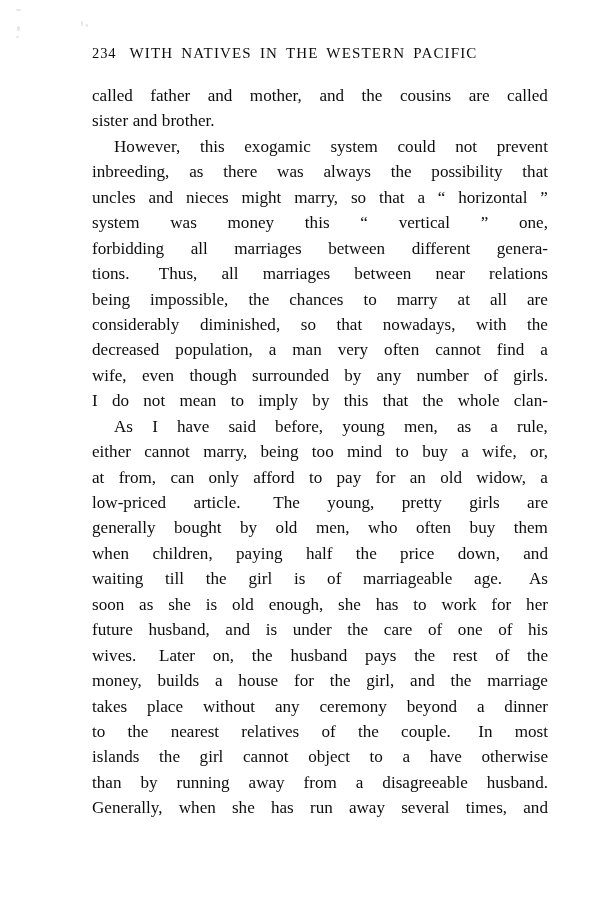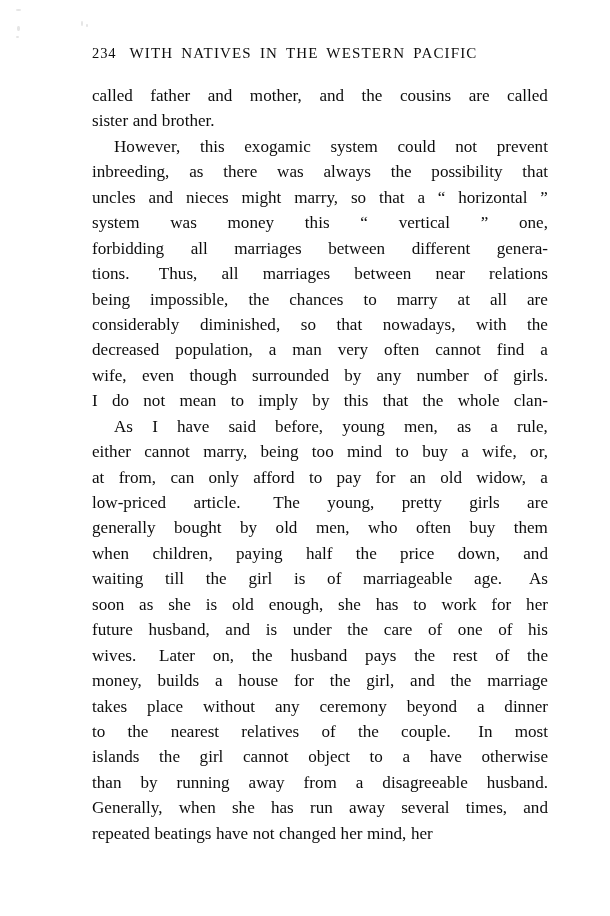--- a/index.html
+++ b/index.html
@@ -433,17 +433,16 @@
           <span class="w">Generally,</span>
           <span class="w">when</span>
           <span class="w">she</span>
           <span class="w">has</span>
           <span class="w">run</span>
           <span class="w">away</span>
           <span class="w">several</span>
           <span class="w">times,</span>
           <span class="w">and</span>
         </span>
-        <span class="tline flush"><span class="w">repeated</span><span class="w">beatings</span><span class="w">have</span><span class="w">not</span><span class="w">changed</span><span class="w">her</span><span class="w">mind,</span><span class="w">her</span></span>
       </p>
     </div>
 
 </div>
 
 </body></html>

